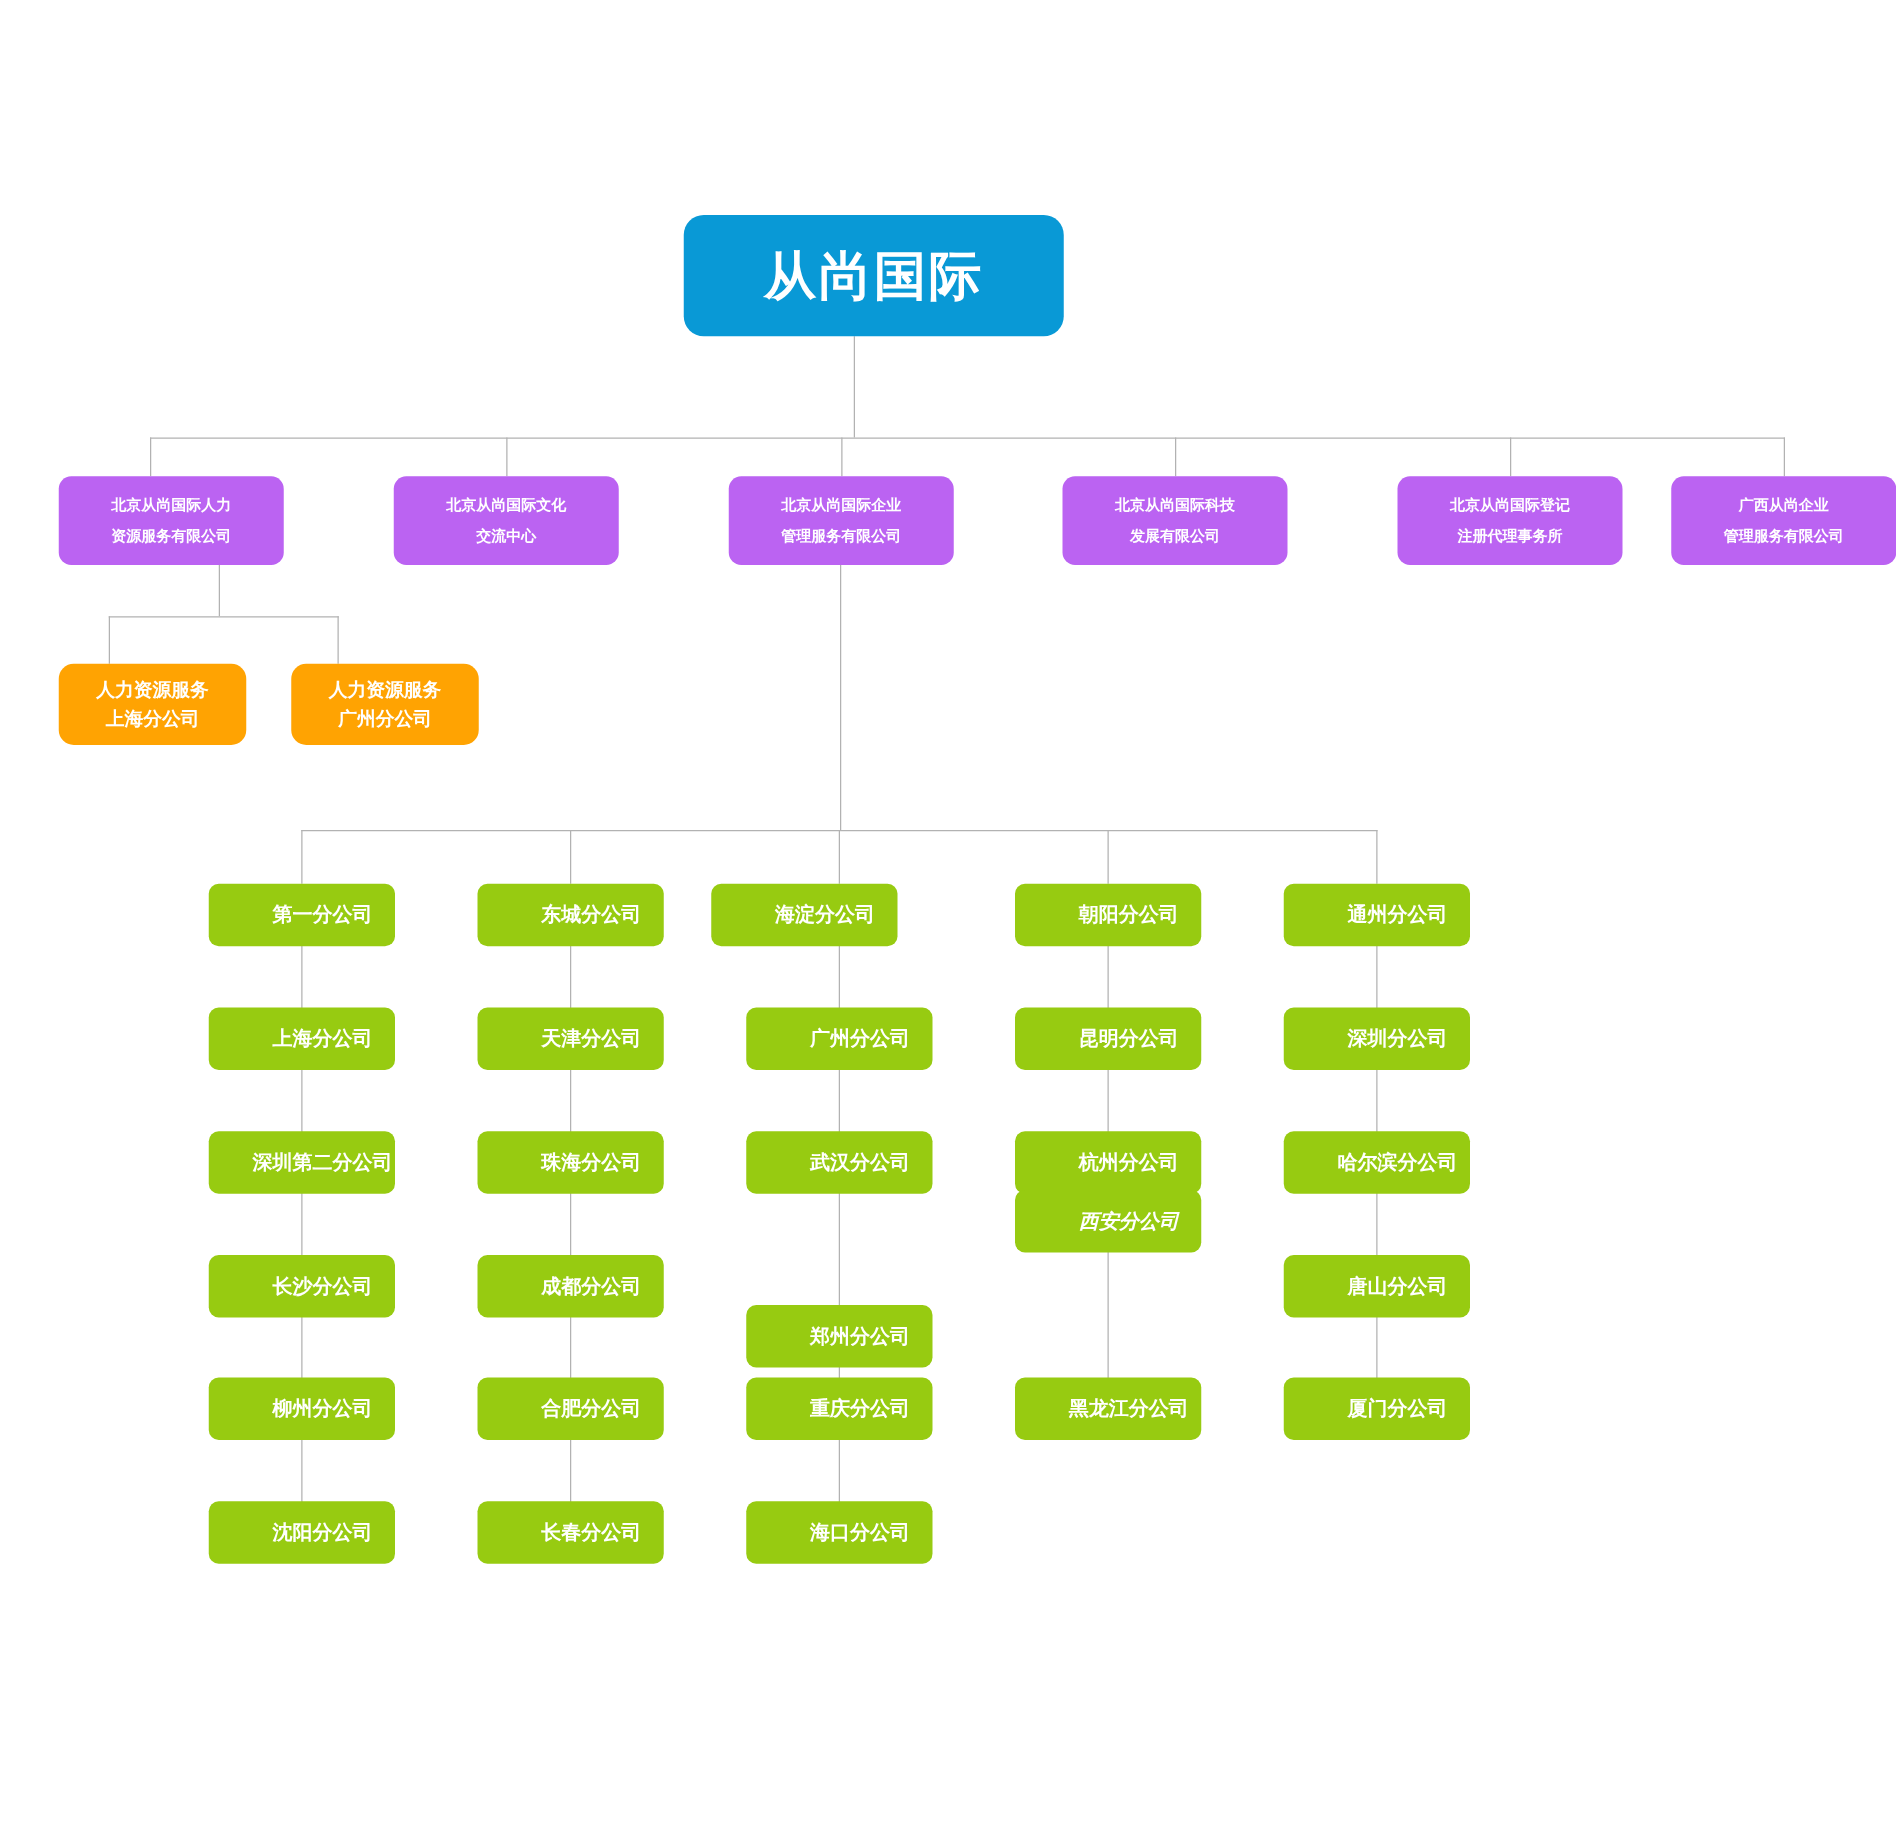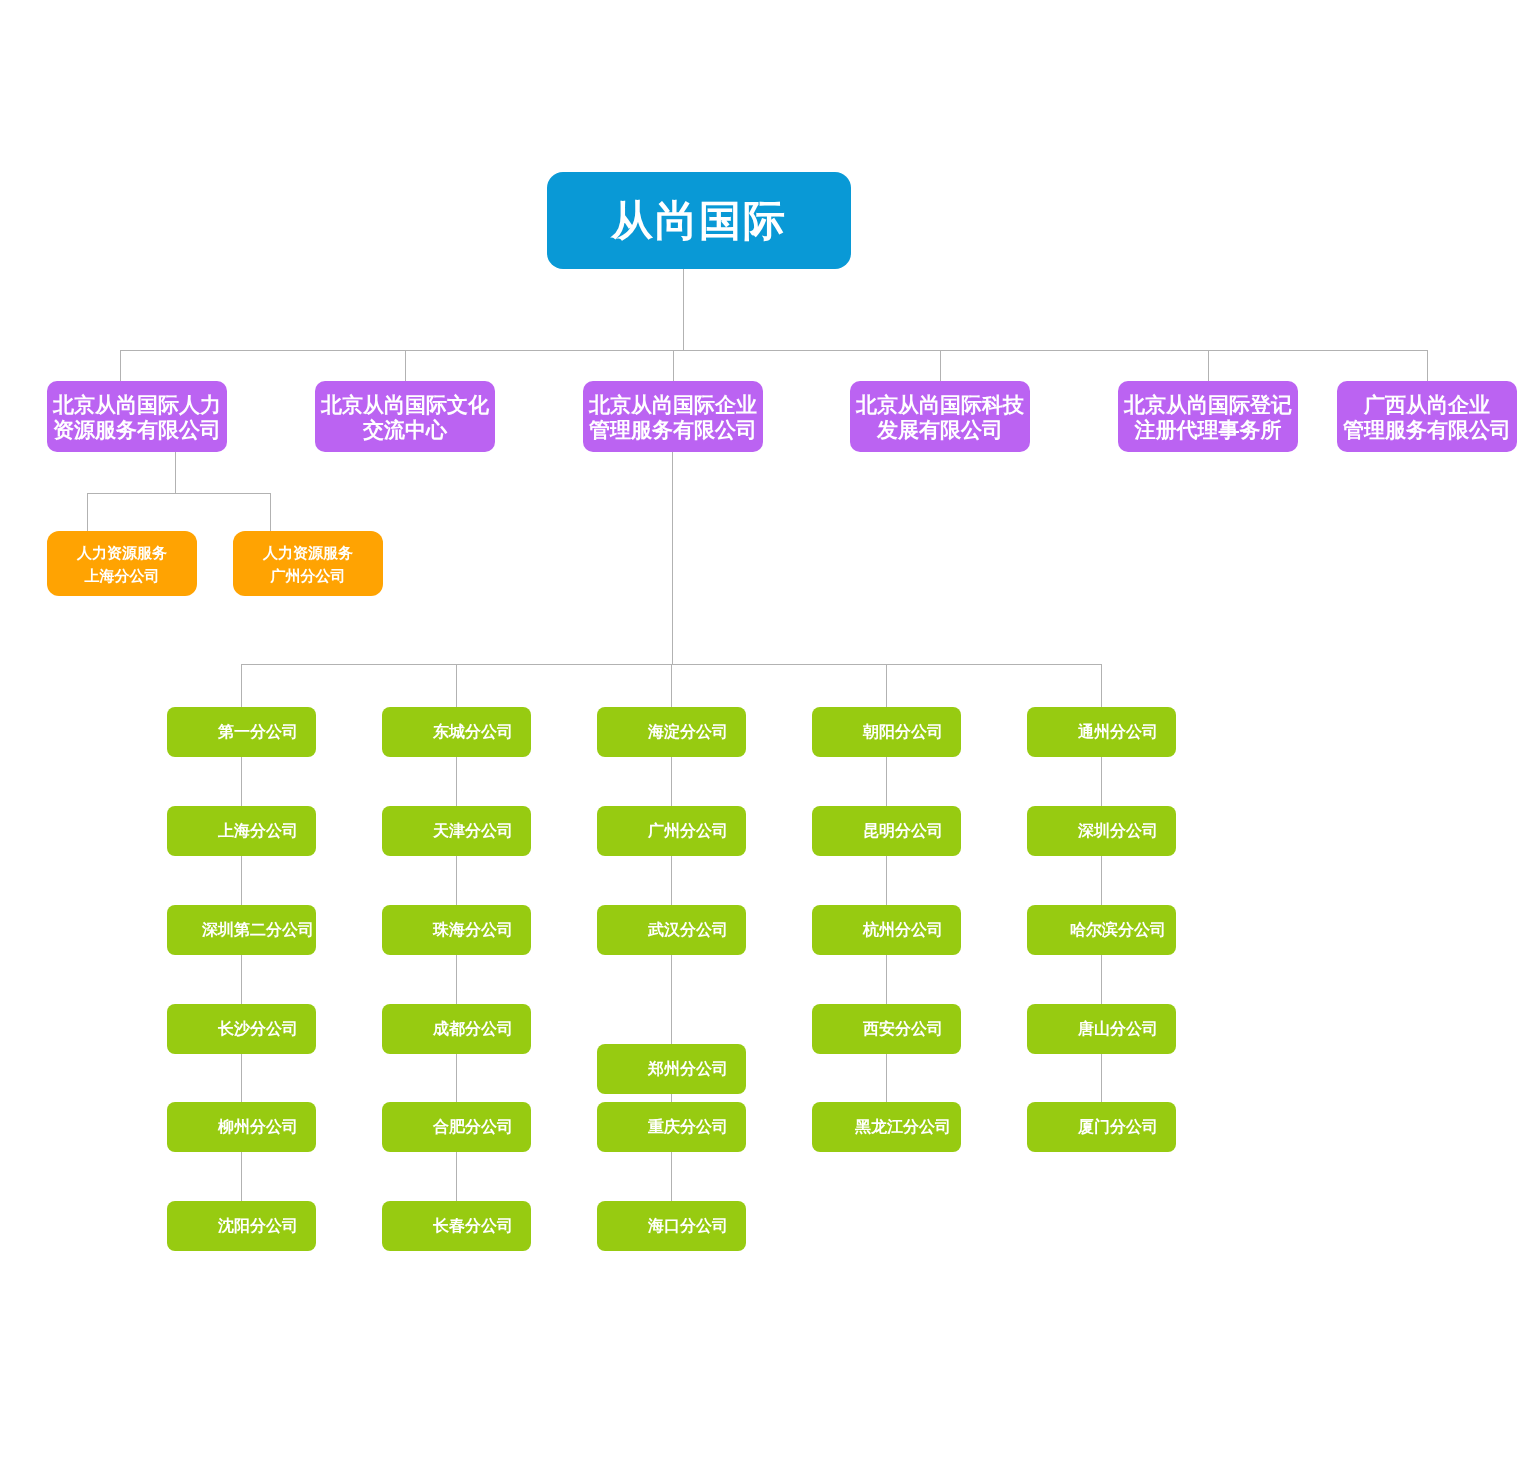--- a/index.html
+++ b/index.html
@@ -19,21 +19,21 @@
     z-index:1;
   }
   .root-node{
     width:304px;height:97px;
     background:#0999d6;border-radius:16px;
     font-size:42px;letter-spacing:2px;
   }
   .purple-node{
     width:180px;height:71px;
     background:#bb63f2;border-radius:10px;
-    font-size:21px;line-height:25px;
+    font-size:12px;line-height:25px;
   }
   .orange-node{
     width:150px;height:65px;
     background:#ffa302;border-radius:12px;
     font-size:15px;line-height:23px;
   }
   .green-node{
     width:149px;height:50px;
     background:#97cb11;border-radius:8px;
     font-size:16px;
@@ -104,31 +104,31 @@
   <div class="node green-node" style="left:167px;top:1102px;">柳州分公司</div>
   <div class="node green-node" style="left:167px;top:1201px;">沈阳分公司</div>
 
   <div class="node green-node" style="left:382px;top:707px;">东城分公司</div>
   <div class="node green-node" style="left:382px;top:806px;">天津分公司</div>
   <div class="node green-node" style="left:382px;top:905px;">珠海分公司</div>
   <div class="node green-node" style="left:382px;top:1004px;">成都分公司</div>
   <div class="node green-node" style="left:382px;top:1102px;">合肥分公司</div>
   <div class="node green-node" style="left:382px;top:1201px;">长春分公司</div>
 
-  <div class="node green-node" style="left:597px;top:707px;">海淀分公司</div>
+  <div class="node green-node" style="left:569px;top:707px;">海淀分公司</div>
   <div class="node green-node" style="left:597px;top:806px;">广州分公司</div>
   <div class="node green-node" style="left:597px;top:905px;">武汉分公司</div>
   <div class="node green-node" style="left:597px;top:1004px;margin-top:40px;">郑州分公司</div>
   <div class="node green-node" style="left:597px;top:1102px;">重庆分公司</div>
   <div class="node green-node" style="left:597px;top:1201px;">海口分公司</div>
 
   <div class="node green-node" style="left:812px;top:707px;">朝阳分公司</div>
   <div class="node green-node" style="left:812px;top:806px;">昆明分公司</div>
   <div class="node green-node" style="left:812px;top:905px;">杭州分公司</div>
-  <div class="node green-node" style="left:812px;top:1004px;">西安分公司</div>
+  <div class="node green-node" style="left:812px;top:952px;font-style:italic;">西安分公司</div>
   <div class="node green-node" style="left:812px;top:1102px;">黑龙江分公司</div>
 
   <div class="node green-node" style="left:1027px;top:707px;">通州分公司</div>
   <div class="node green-node" style="left:1027px;top:806px;">深圳分公司</div>
   <div class="node green-node" style="left:1027px;top:905px;">哈尔滨分公司</div>
   <div class="node green-node" style="left:1027px;top:1004px;">唐山分公司</div>
   <div class="node green-node" style="left:1027px;top:1102px;">厦门分公司</div>
 
 </div>
 

